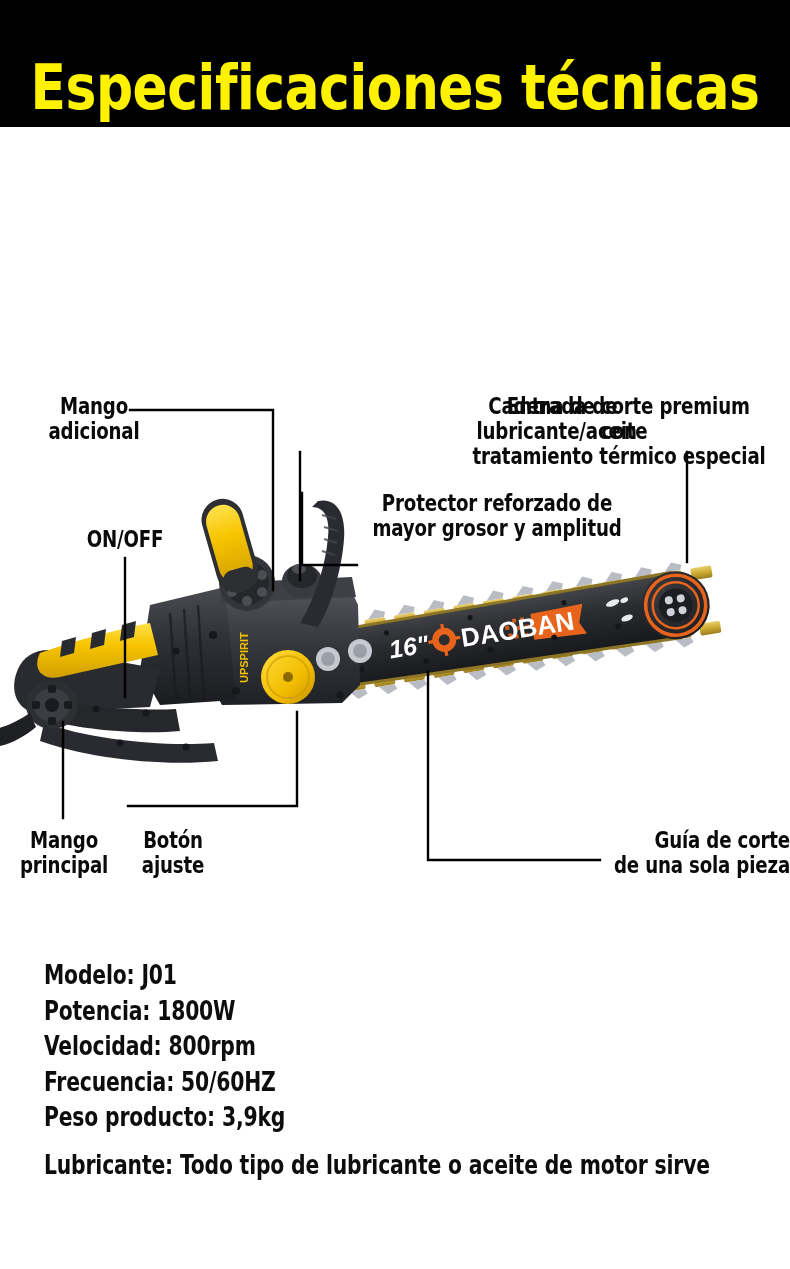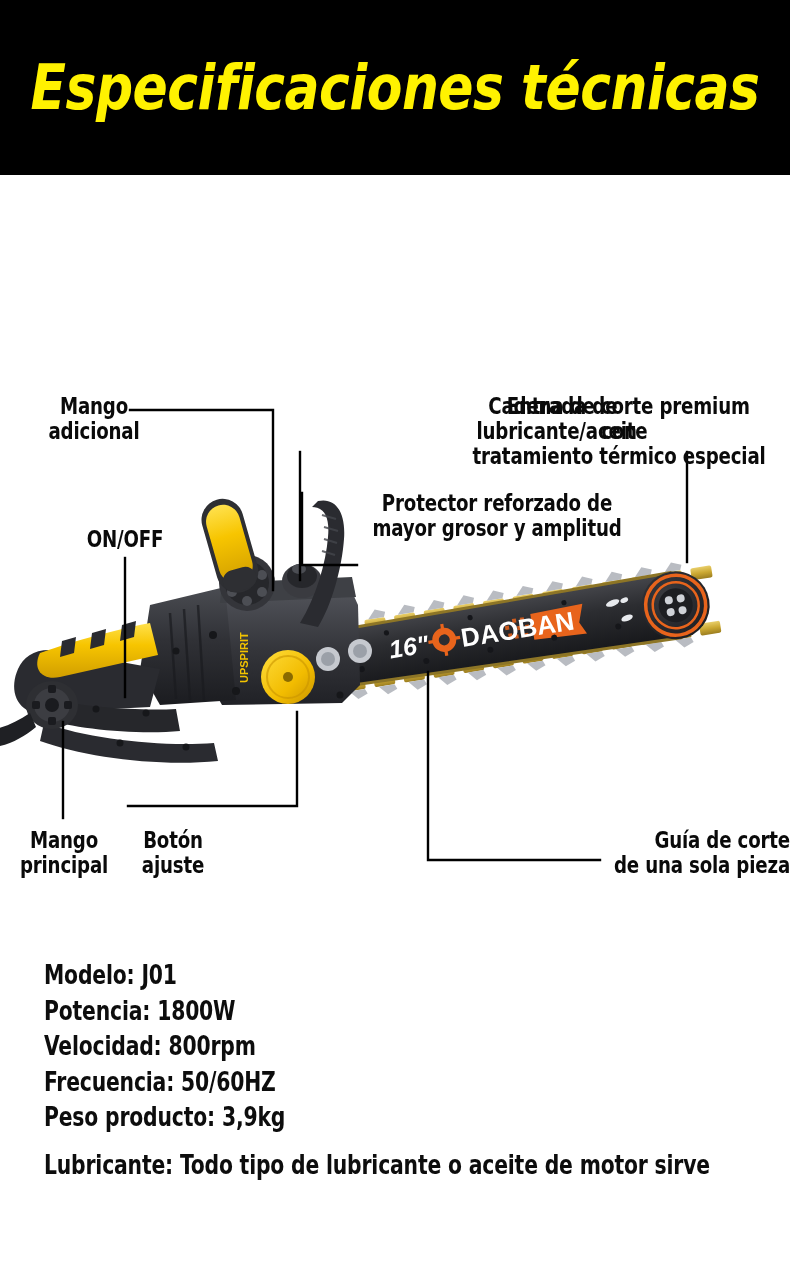--- a/index.html
+++ b/index.html
@@ -5,23 +5,22 @@
 <style>
   html,body{margin:0;padding:0;background:#fff;}
   body{
     width:790px;height:1269px;position:relative;overflow:hidden;
     font-family:"Liberation Sans", sans-serif;
     -webkit-font-smoothing:antialiased;
   }
 
   
   #header-banner{
-    position:absolute;left:0;top:0;width:790px;height:175px;
+    position:absolute;left:0;top:0;width:790px;height:127px;
     background:#000;
-    font-style:italic;
   }
   #page-title{
     position:absolute;left:0;top:0;width:790px;height:175px;
     display:flex;align-items:center;justify-content:center;
     color:#FFF200;
     font-family:"Liberation Sans Narrow","DejaVu Sans Condensed","Liberation Sans",sans-serif;
     font-weight:bold;font-size:62px;letter-spacing:-0.5px;
     transform:scaleX(0.93);transform-origin:center center;
     white-space:nowrap;line-height:1;
   }

